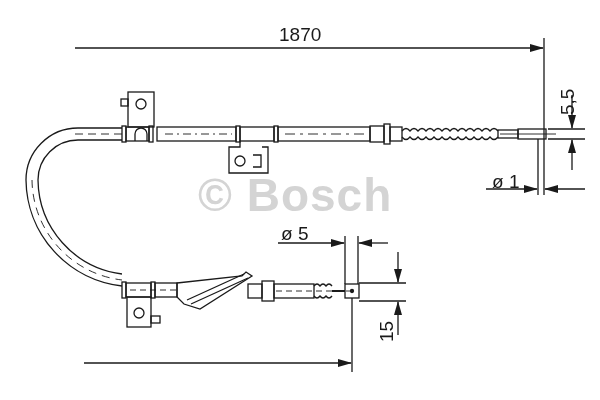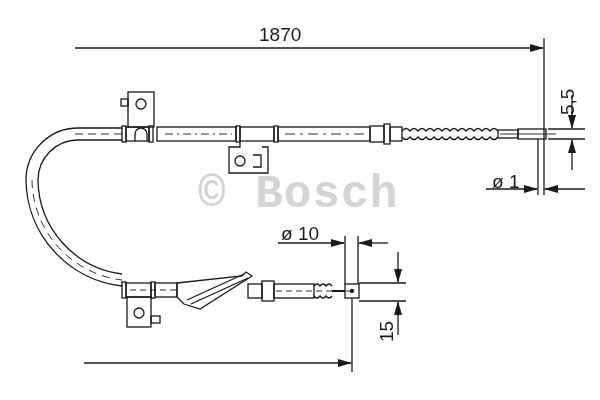--- a/index.html
+++ b/index.html
@@ -1,20 +1,20 @@
 <!DOCTYPE html>
 <html><head>
 <meta charset="utf-8">
 <style>
   html, body { margin:0; padding:0; background:#ffffff; }
   body { width:600px; height:400px; overflow:hidden; position:relative; font-family:"Liberation Sans", sans-serif; }
   #canvas { position:absolute; left:0; top:0; width:600px; height:400px; }
   .dim-label { position:absolute; font-family:"Liberation Sans", sans-serif; font-size:19px; color:#1a1a1a; line-height:1; white-space:nowrap; }
   .rot { transform-origin:left top; }
-  .watermark { position:absolute; left:198px; top:172px; font-family:Liberation Mono, monospace; font-weight:bold; font-size:46px; color:#d4d4d4; letter-spacing:1px; line-height:1; white-space:nowrap; }
+  .watermark { position:absolute; left:198px; top:172px; font-family:Liberation Sans, sans-serif; font-weight:bold; font-size:46px; color:#d4d4d4; letter-spacing:1px; line-height:1; white-space:nowrap; }
 </style>
 </head>
 <body>
 
 <svg id="canvas" viewBox="0 0 600 400" xmlns="http://www.w3.org/2000/svg">
   <defs>
     <marker id="arr" markerWidth="14" markerHeight="8" refX="13" refY="4" orient="auto" markerUnits="userSpaceOnUse">
       <path d="M0,0 L14,4 L0,8 Z" fill="#1a1a1a"></path>
     </marker>
   </defs>
@@ -121,17 +121,17 @@
     </g>
     <g>
       <line x1="352" y1="298" x2="352" y2="372"></line>
       <line x1="84" y1="363" x2="351" y2="363" marker-end="url(#arr)"></line>
     </g>
   </g>
 </svg>
 
 <div class="watermark">© Bosch</div>
 
-<div class="dim-label" style="left:259px; top:25px;text-align:center;">1870</div>
+<div class="dim-label" style="left:279px; top:25px;text-align:center;">1870</div>
 <div class="dim-label rot" style="left:558px; top:115px; transform:rotate(-90deg);">5,5</div>
 <div class="dim-label" style="left:492px; top:172px;">ø 1</div>
-<div class="dim-label" style="left:281px; top:224px;">ø 10</div>
+<div class="dim-label" style="left:281px; top:224px;">ø 5</div>
 <div class="dim-label rot" style="left:377px; top:342px; transform:rotate(-90deg);">15</div>
 
 </body></html>

